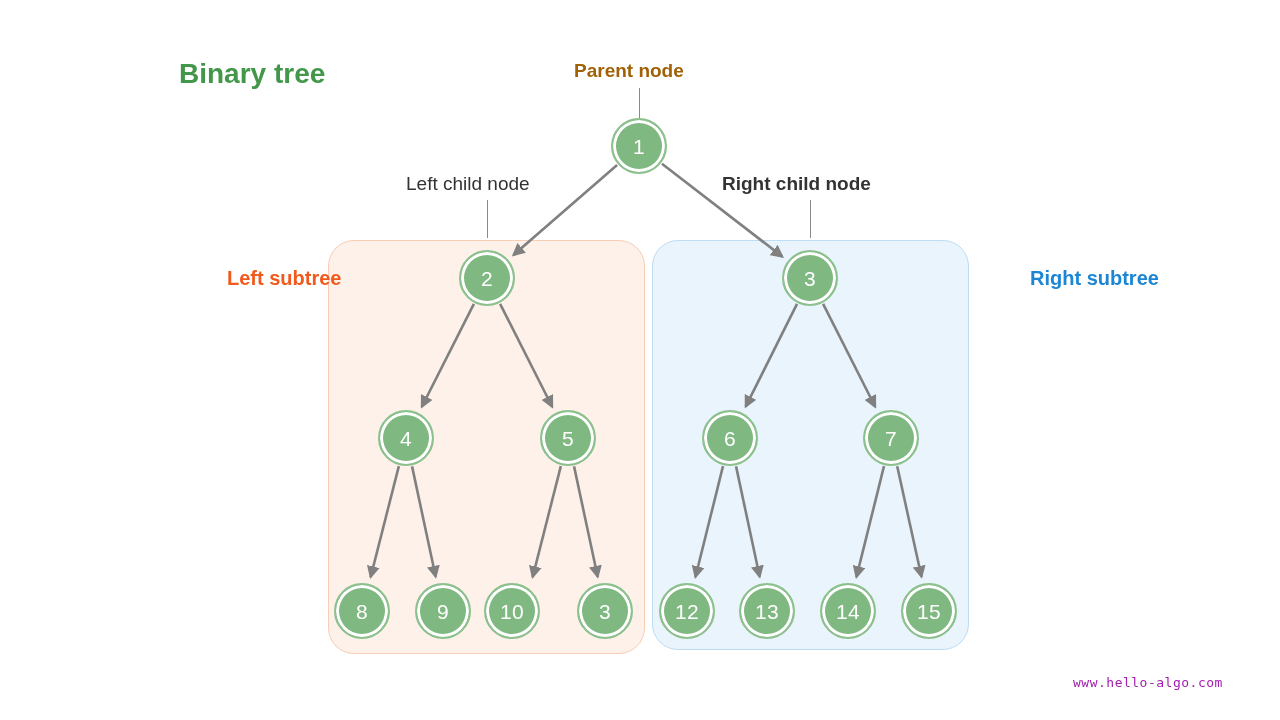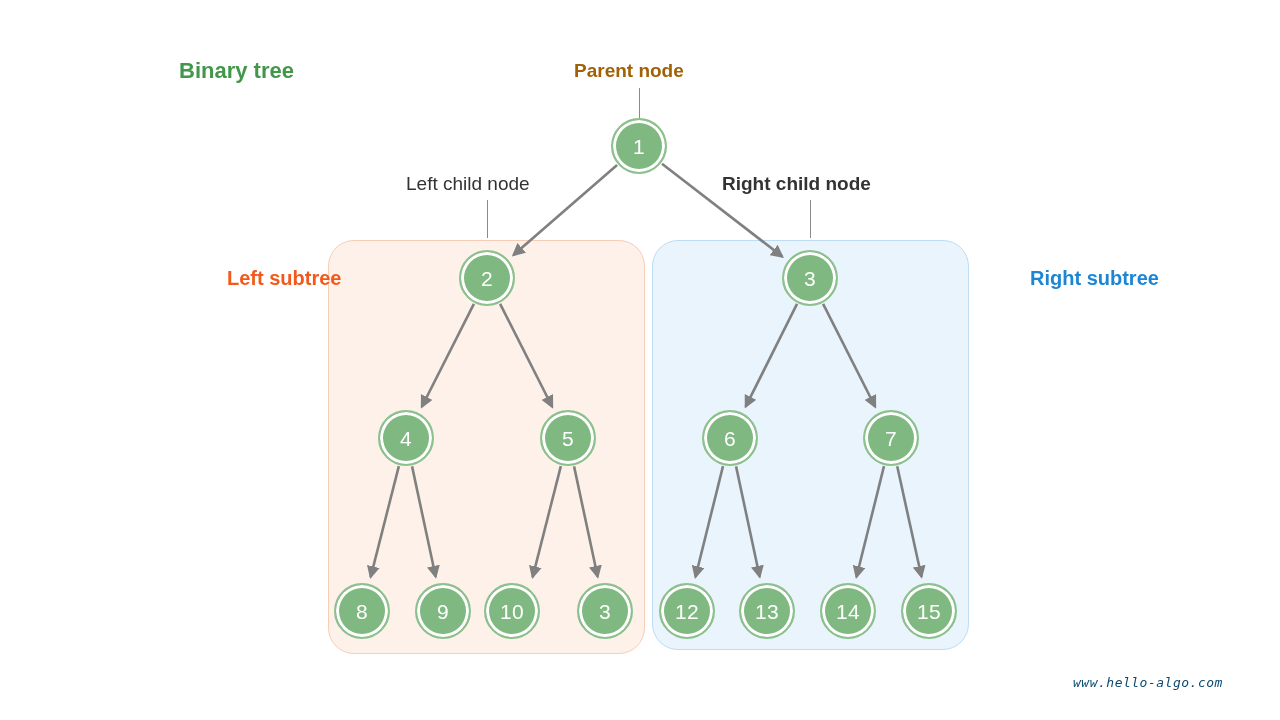--- a/index.html
+++ b/index.html
@@ -45,21 +45,21 @@
     font-weight:400;
     letter-spacing:.3px;
     line-height:1;
   }
 
   
   .label { position:absolute; white-space:nowrap; line-height:1.1; }
 
   #binary-tree-title {
     left:179px; top:59px;
-    font-size:22px; font-weight:bold; color:#43974b;
+    font-size:28px; font-weight:bold; color:#43974b;
   }
   #left-subtree-label {
     left:179px; top:267px;
     font-size:20px; font-weight:bold; color:#f15a1c;margin-left:48px;
   }
   #right-subtree-label {
     left:984px; top:267px;
     font-size:20px; font-weight:bold; color:#1d86d4;margin-left:46px;
   }
   #parent-node-label {
@@ -70,21 +70,21 @@
     left:406px; top:174px;
     font-size:19px; font-weight:normal; color:#333333;
   }
   #right-child-label {
     left:722px; top:174px;
     font-size:19px; font-weight:bold; color:#333333;
   }
   #watermark {
     left:1073px; top:676px;
     font-family:"DejaVu Sans Mono", monospace;
-    font-size:13px; color:#0c4a6e; letter-spacing:.5px;font-style:italic;
+    font-size:13px; color:#a21caf; letter-spacing:.5px;
   }
 
   
   .pointer-line { position:absolute; width:1px; background:#8a8a8a; }
   #parent-pointer-line { left:639px; top:88px;  height:30px; }
   #left-child-pointer-line  { left:487px; top:200px; height:38px; }
   #right-child-pointer-line { left:810px; top:200px; height:38px; }
 </style>
 </head>
 <body>

